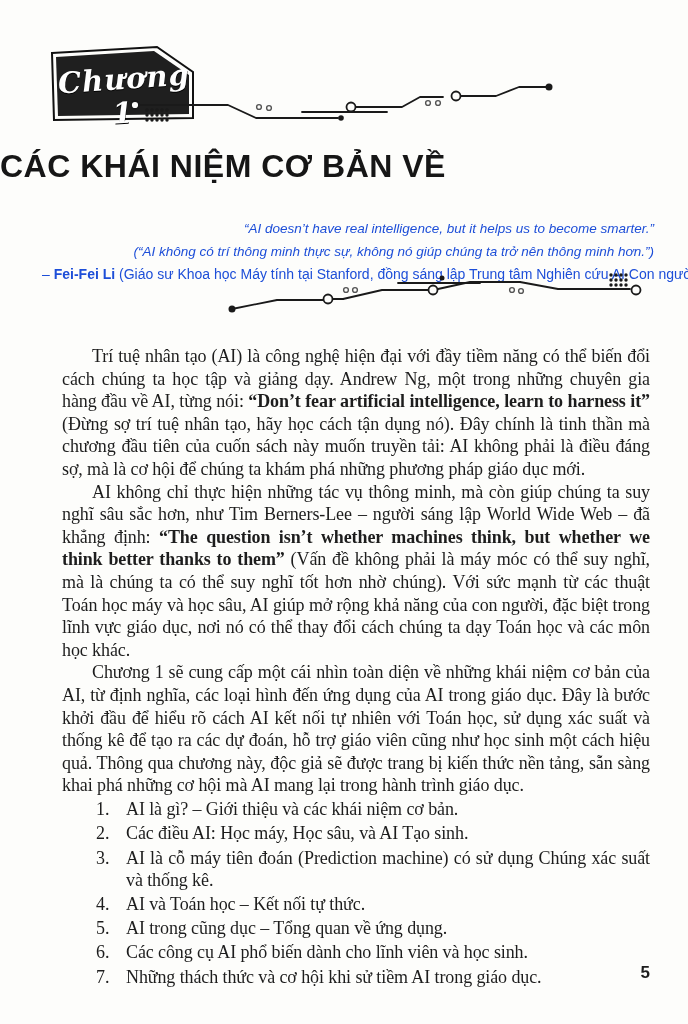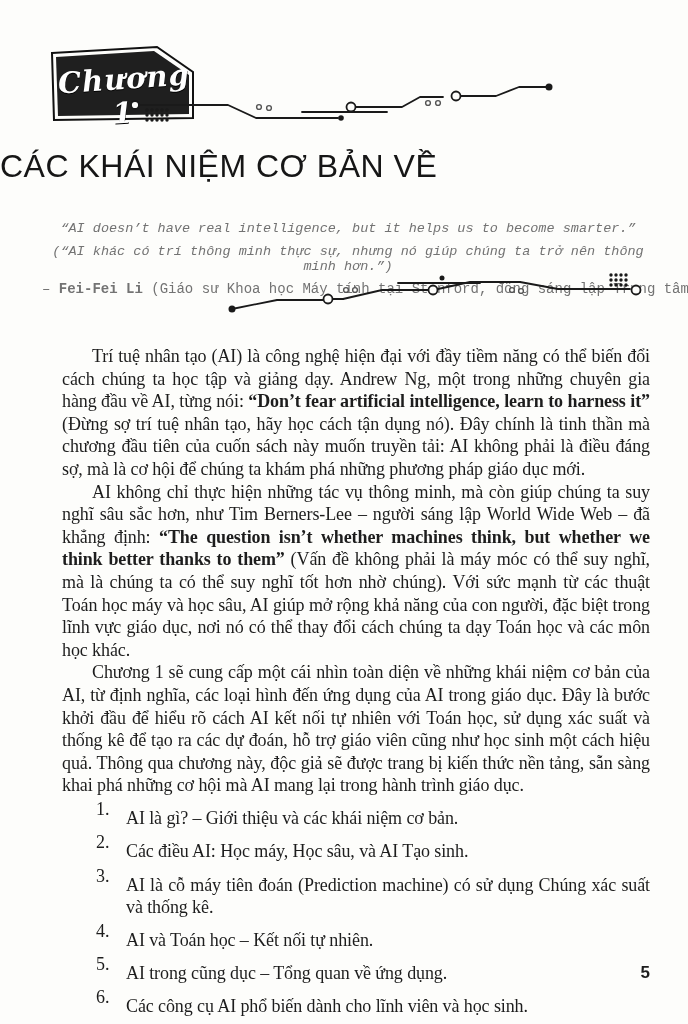--- a/index.html
+++ b/index.html
@@ -19,46 +19,46 @@
     text-shadow:0 1px 0 #000;
   }
 
   .circuit-top { position:absolute; left:128px; top:80px; }
   .circuit-bottom { position:absolute; left:222px; top:271px; }
 
   
   .title {
     position:absolute; top:148px; left:0; right:0; margin:0;
     display:flex; justify-content:flex-start; align-items:baseline; gap:28px;
-    font-family:"Liberation Sans", sans-serif; font-weight:normal; color:#161616;
+    font-family:"Liberation Sans", sans-serif; font-weight:bold; color:#161616;
   }
   .title-prefix { font-size:32px; letter-spacing:0.5px; }
   .title-ai { font-size:67px; letter-spacing:1px; }
 
   
   .epigraph {
-    position:absolute; top:221px; right:34px; width:612px; text-align:center;
-    font-family:Liberation Mono, monospace; color:#737373;
+    position:absolute; top:221px; right:34px; width:612px; text-align:right;
+    font-family:Liberation Sans, sans-serif; color:#1d4ed8;
   }
   .quote-line { font-style:italic; font-size:13.5px; margin-bottom:7.5px; }
   .attribution { font-size:14px; white-space:nowrap; }
   .attribution b { font-weight:bold;margin-top:23px; }
 
   
   .body-text {
     position:absolute; top:345px; left:62px; width:588px;
     font-size:18px; line-height:22.6px; text-align:justify; letter-spacing:-0.1px;
   }
   .body-text p { margin:0; text-indent:30px; }
   .bold-quote { font-weight:bold; }
 
   .toc-list { margin-left:34px; margin-top:1px; }
   .list-item { display:flex; margin-top:1.5px; }
   .list-item .num { flex:0 0 30px; }
-  .list-item .txt { flex:1; text-align:justify;margin-top:9px; }
+  .list-item .txt { flex:1; text-align:justify; }
 
   .page-number {
     position:absolute; top:963px; right:38px;
     font-family:"Liberation Sans", sans-serif; font-weight:bold; font-size:17px;
   }
 
   svg .wire { stroke:#1a1a1a; stroke-width:1.8; fill:none; stroke-linejoin:round; stroke-linecap:round; }
   svg .via { stroke:#1a1a1a; stroke-width:1.8; fill:#fdfdfb; }
   svg .via-sm { stroke:#555; stroke-width:1.4; fill:#fdfdfb; }
   svg .pad { fill:#1a1a1a; }
@@ -108,21 +108,21 @@
     <path class="wire" d="M333,16 H368 L391,7 H419"></path>
     <circle class="pad" cx="421" cy="7" r="3.5"></circle>
   </svg>
 
   <h1 class="title">
     <span class="title-prefix">CÁC KHÁI NIỆM CƠ BẢN VỀ</span>
   </h1>
 
   <div class="epigraph">
     <div class="quote-line">“AI doesn’t have real intelligence, but it helps us to become smarter.”</div>
-    <div class="quote-line">(“AI khác có trí thông minh thực sự, nhưng nó giúp chúng ta trở nên thông minh hơn.”)</div>
+    <div class="quote-line">(“AI không có trí thông minh thực sự, không nó giúp chúng ta trở nên thông minh hơn.”)</div>
     <div class="attribution"><span>– </span><b>Fei-Fei Li</b><span> (Giáo sư Khoa học Máy tính tại Stanford, đồng sáng lập Trung tâm Nghiên cứu AI Con người)</span></div>
   </div>
 
   <svg class="circuit-bottom" width="435" height="58" viewBox="0 0 435 58">
     <circle class="pad" cx="10" cy="38" r="3.5"></circle>
     <path class="wire" d="M10,38 L55,29 H101"></path>
     <circle class="via" cx="106" cy="28" r="4.5"></circle>
     <path class="wire" d="M111,28 H121"></path>
     <circle class="via-sm" cx="124" cy="19" r="2.4"></circle>
     <circle class="via-sm" cx="133" cy="19" r="2.4"></circle>
@@ -167,21 +167,21 @@
           <span class="txt">Các điều AI: Học máy, Học sâu, và AI Tạo sinh.</span>
         </div>
 
         <div class="list-item">
           <span class="num">3.</span>
           <span class="txt">AI là cỗ máy tiên đoán (Prediction machine) có sử dụng Chúng xác suất và thống kê.</span>
         </div>
 
         <div class="list-item">
           <span class="num">4.</span>
-          <span class="txt">AI và Toán học – Kết nối tự nhiên.</span>
+          <span class="txt">AI và Toán học – Kết nối tự thức.</span>
         </div>
 
         <div class="list-item">
           <span class="num">5.</span>
           <span class="txt">AI trong cũng dục – Tổng quan về ứng dụng.</span>
         </div>
 
         <div class="list-item">
           <span class="num">6.</span>
           <span class="txt">Các công cụ AI phổ biến dành cho lĩnh viên và học sinh.</span>

